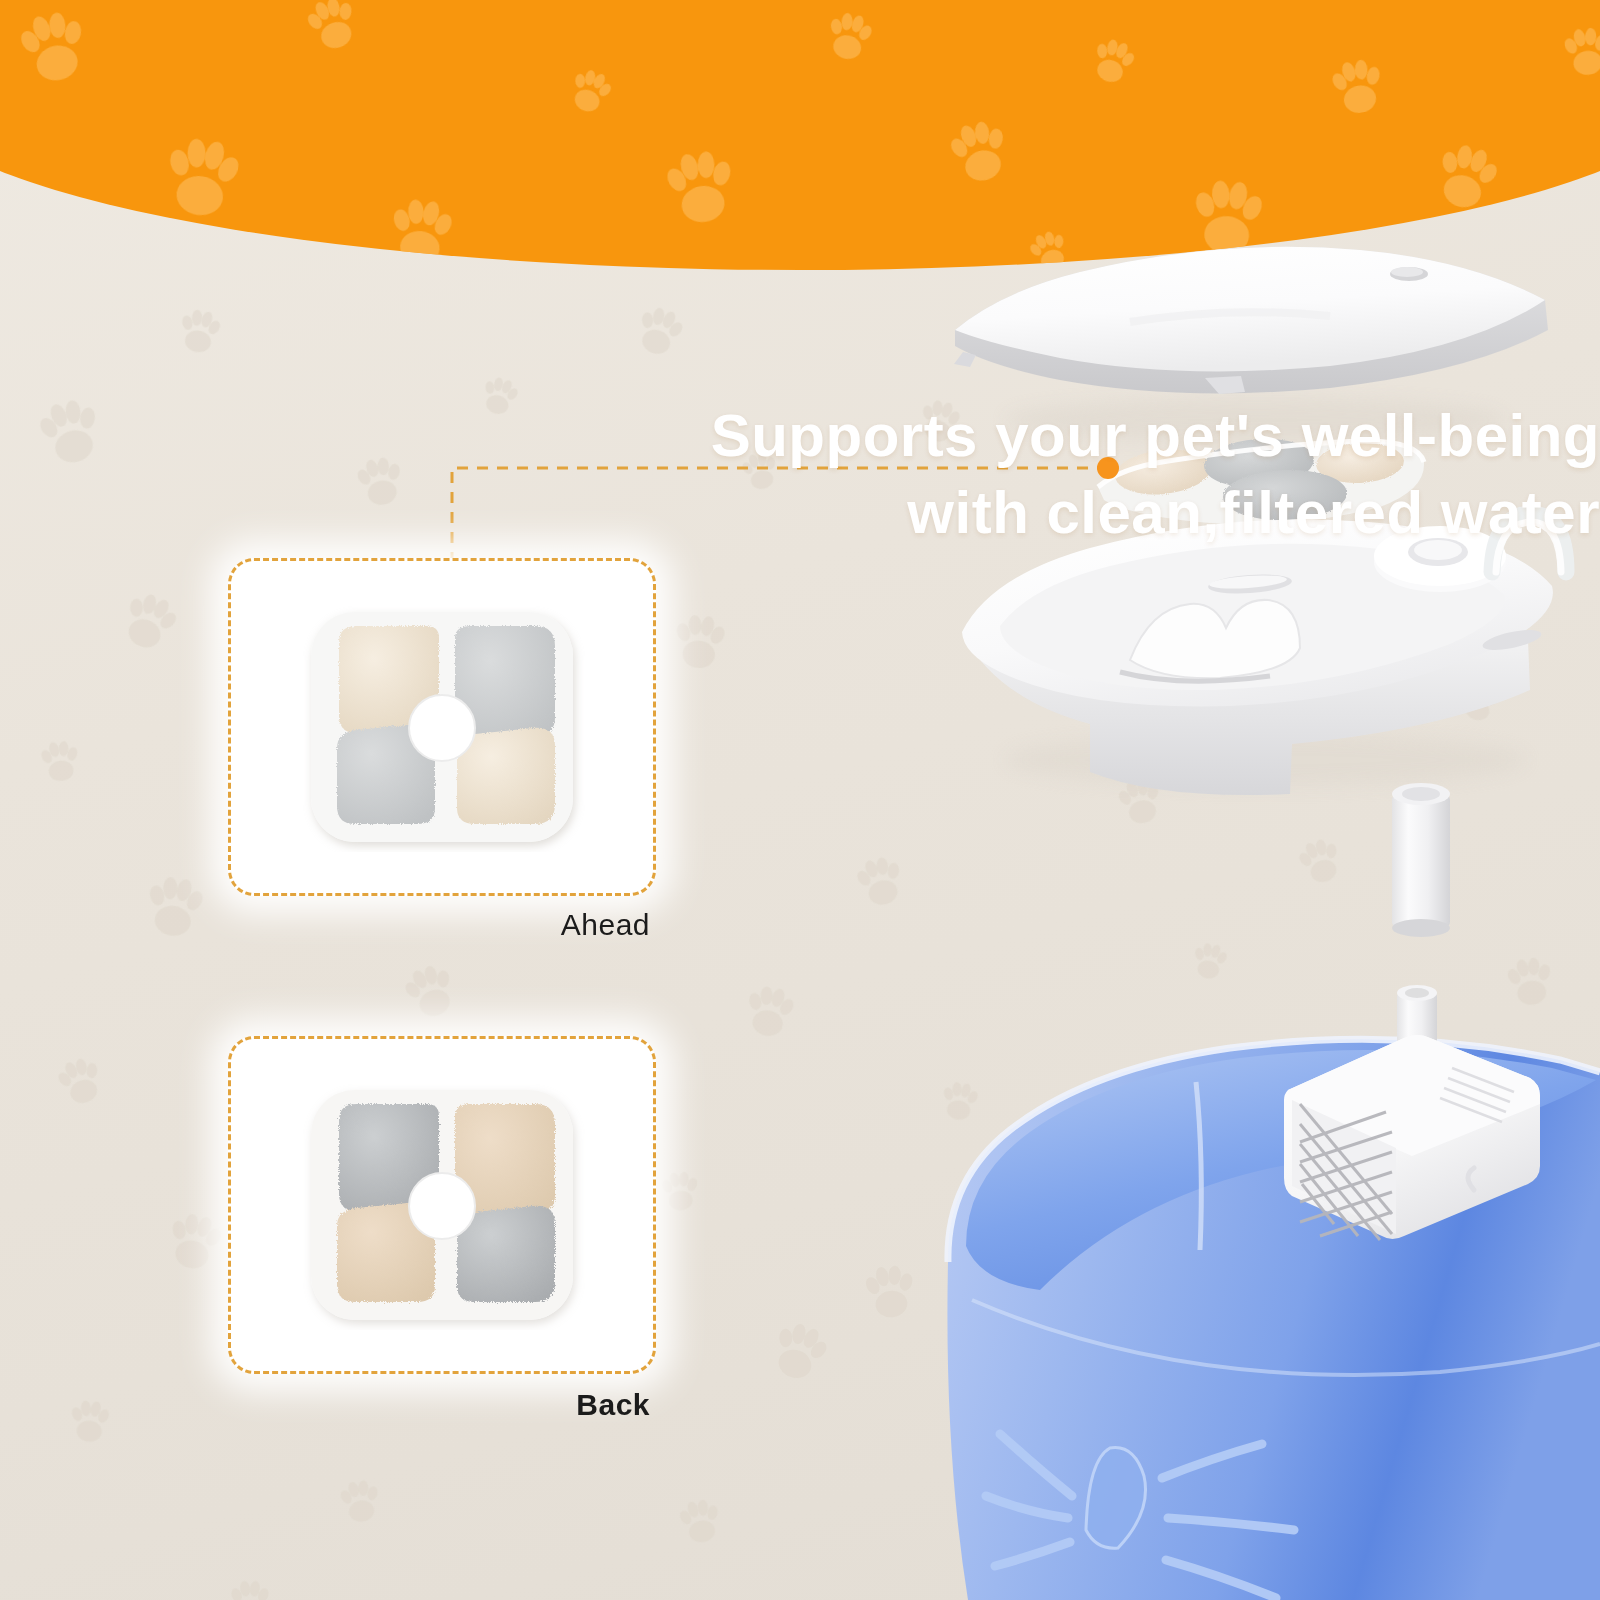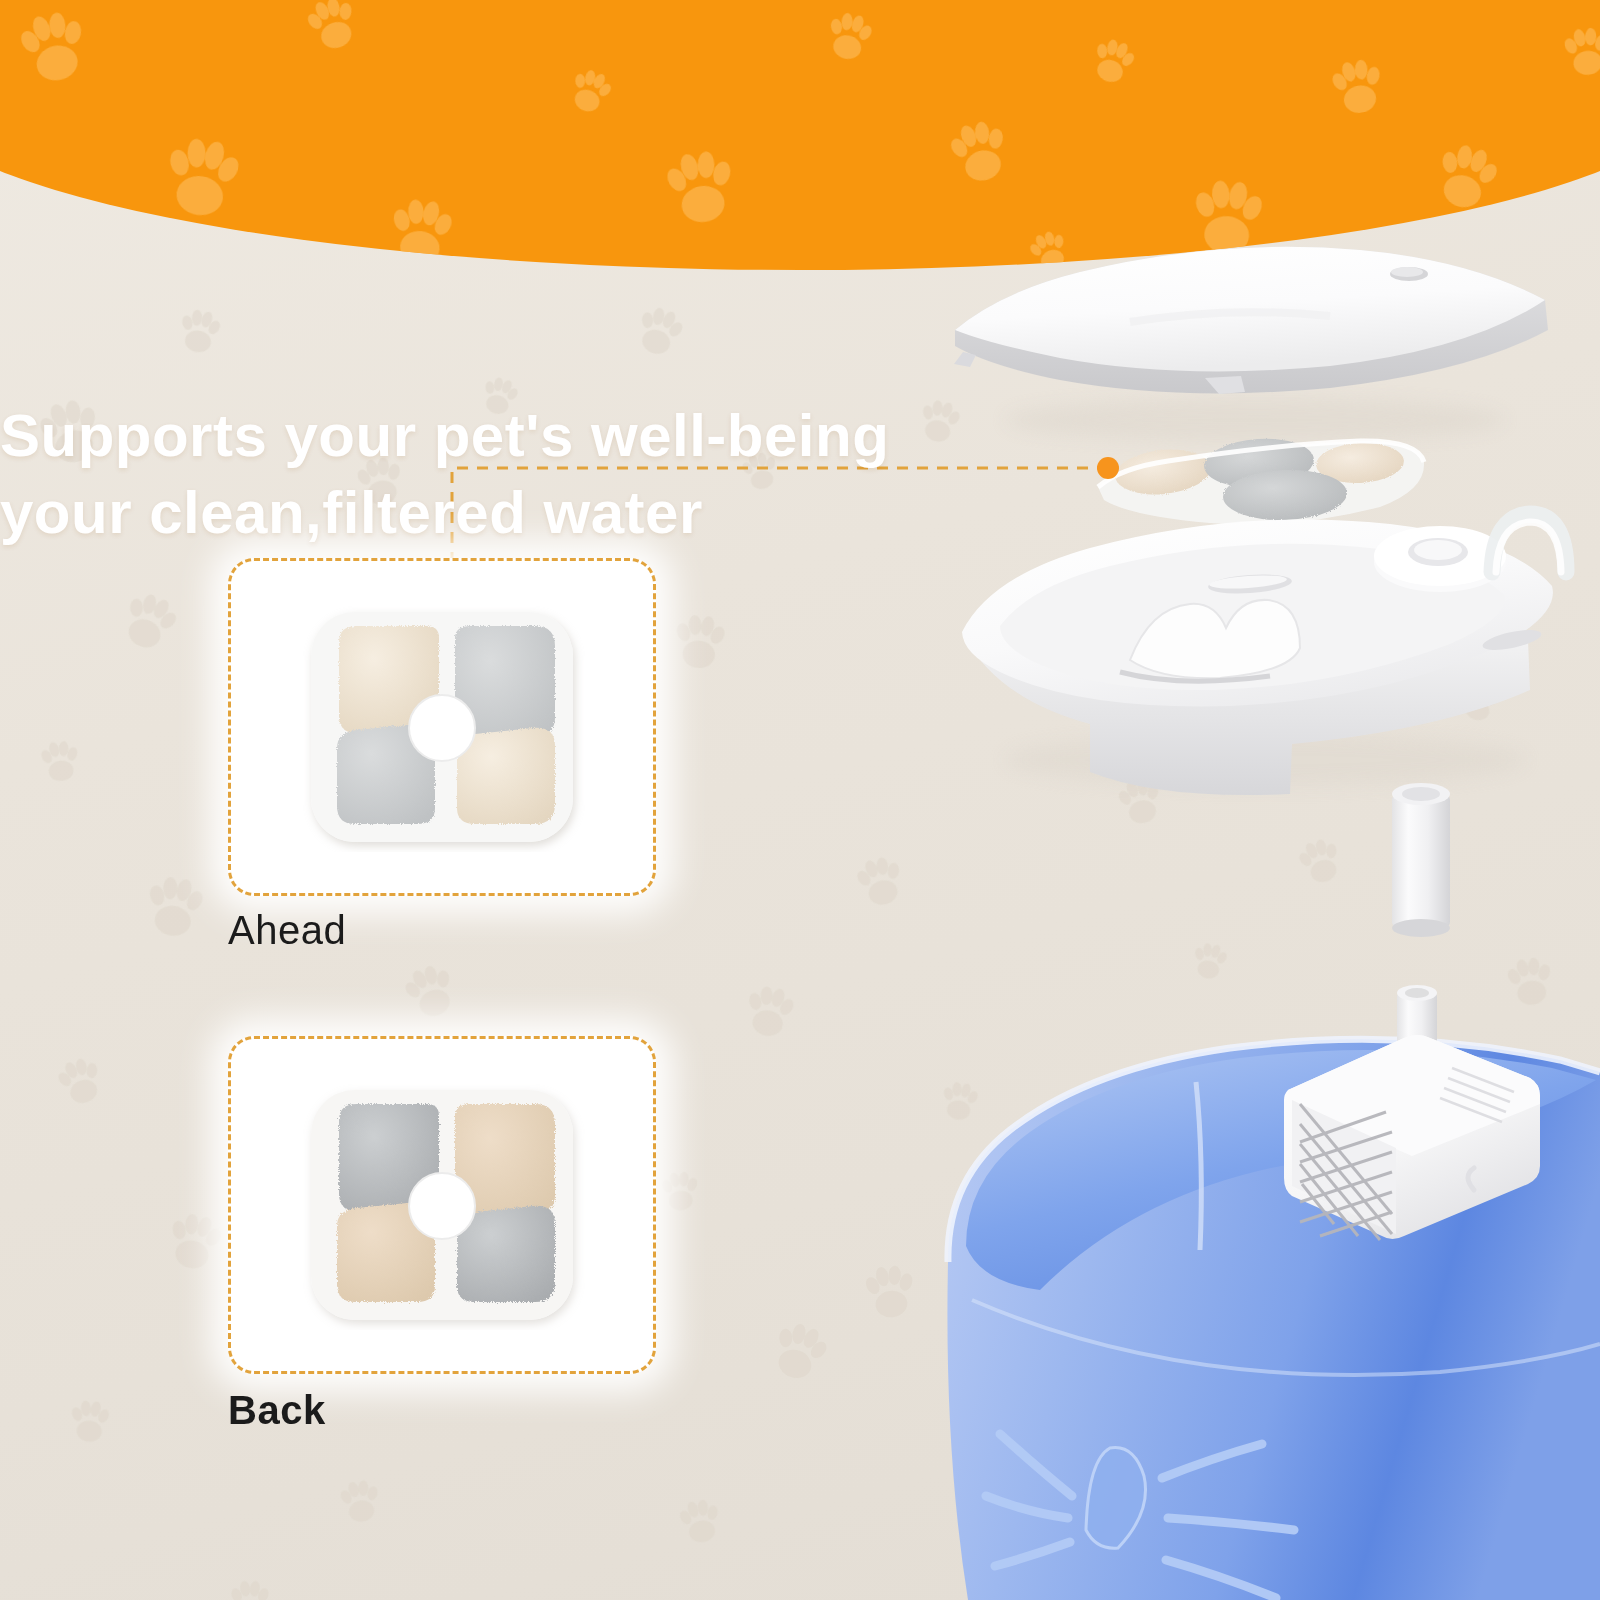--- a/index.html
+++ b/index.html
@@ -43,21 +43,21 @@
     background: #efd9b4;
     border-radius: 0 0 50% 50% / 0 0 180px 180px;
     z-index: -1;
   }
   .header-paws { position: absolute; inset: 0; }
 
   .headline {
     position: absolute;
     left: 0; right: 0;
     top: 398px;
-    text-align: left;
+    text-align: right;
     color: #ffffff;
     font-size: 60px;
     font-weight: bold;
     line-height: 1.28;
     letter-spacing: 0.5px;
     z-index: 5;
     text-shadow: 0 2px 5px rgba(150,80,0,.12);
   }
   .headline .l2 { display: block; }
 
@@ -71,23 +71,23 @@
     border: 3px dashed #e2a33c;
     border-radius: 26px;
     box-shadow: 0 0 34px 18px rgba(255,255,255,.95);
   }
   #card-ahead { left: 228px; top: 558px;  width: 422px; height: 332px; }
   #card-back  { left: 228px; top: 1036px; width: 422px; height: 332px; }
 
   .card-label {
     position: absolute;
     width: 422px;
-    text-align: left;
+    text-align: right;
     color: #1b1b1b;
-    font-size: 40px;
+    font-size: 30px;
     letter-spacing: .5px;
   }
   #label-ahead { left: 228px; top: 908px; }
   #label-back  { left: 228px; top: 1388px; font-weight: bold; }
 
   
   .filter-pad { position: absolute; left: 50%; top: 50%; transform: translate(-50%,-50%); }
 
   
   .product { position: absolute; left: 0; top: 0; width: 1600px; height: 1600px; }
@@ -176,21 +176,21 @@
         <use href="#pawshape2" transform="translate(1690,420) scale(.8) rotate(-6)"></use>
         <use href="#pawshape2" transform="translate(1760,600) scale(1.1) rotate(10)"></use>
         <use href="#pawshape2" transform="translate(250,340) scale(.6) rotate(0)"></use>
         <use href="#pawshape2" transform="translate(1150,620) scale(.65) rotate(-20)"></use>
       </g>
     </svg>
   </div>
 
   <div class="headline">
     <span class="l1">Supports your pet's well-being</span>
-    <span class="l2">your clean,filtered water</span>
+    <span class="l2">with clean,filtered water</span>
   </div>
 
   <svg class="product" viewBox="0 0 1600 1600" width="1600" height="1600" aria-hidden="true">
     <defs>
       <linearGradient id="gLidTop" x1="0" y1="0" x2="0.3" y2="1">
         <stop offset="0" stop-color="#ffffff"></stop>
         <stop offset=".55" stop-color="#fbfbfc"></stop>
         <stop offset="1" stop-color="#ececed"></stop>
       </linearGradient>
       <linearGradient id="gLidEdge" x1="0" y1="0" x2="0" y2="1">

